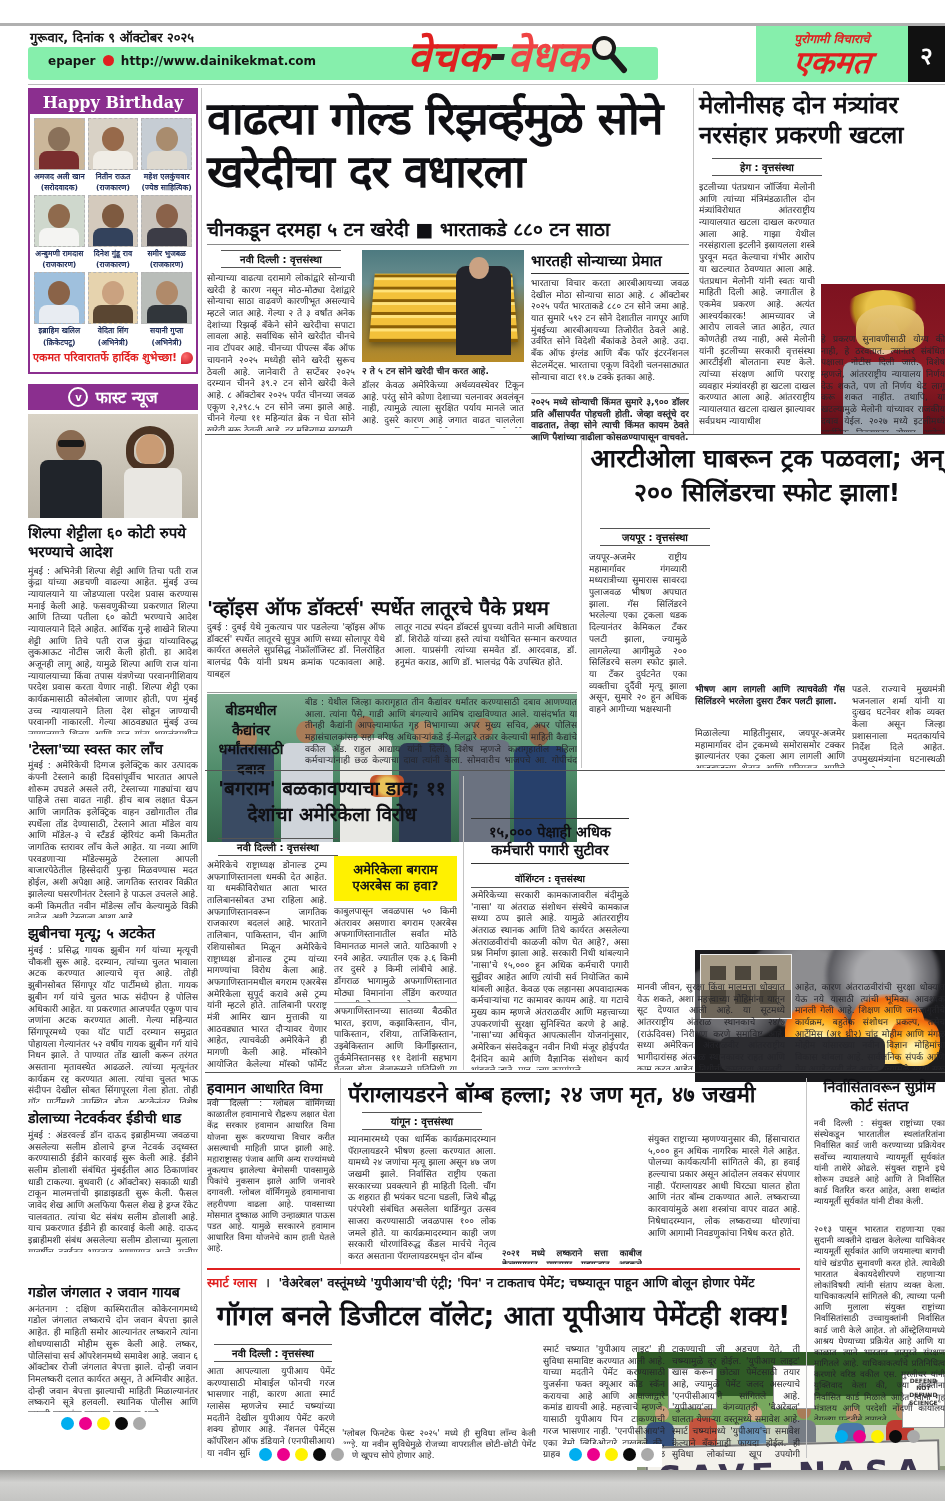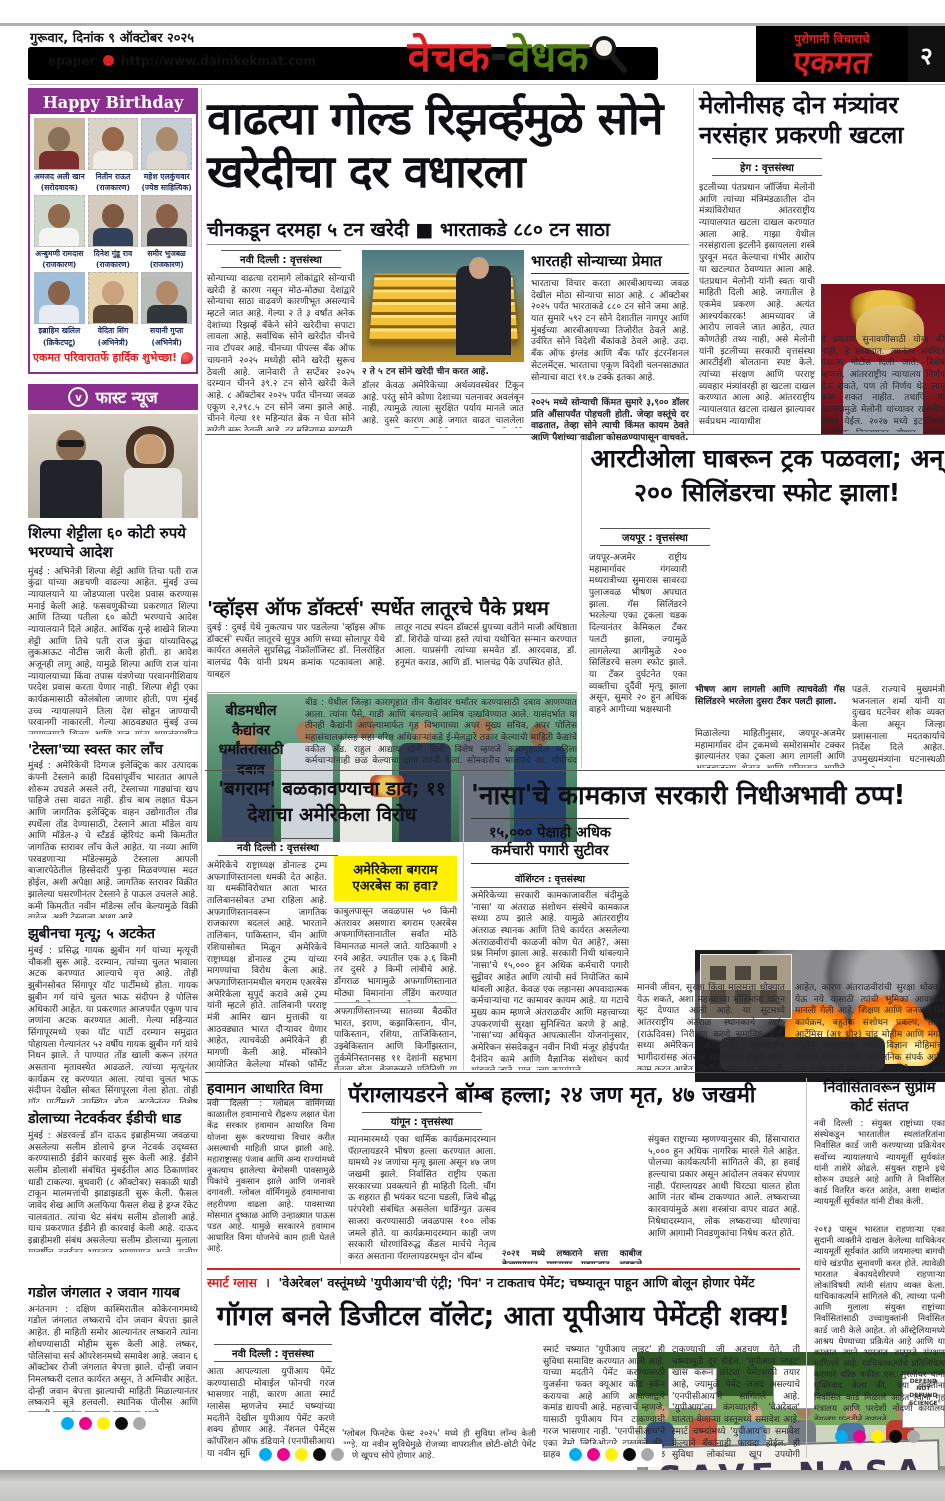--- a/index.html
+++ b/index.html
@@ -6,21 +6,21 @@
   #page{position:relative;width:945px;height:1501px;background:#ffffff;overflow:hidden;
         font-family:"DejaVu Sans","Liberation Sans",sans-serif;color:#141414;}
   .abs{position:absolute;}
   .bt{font-size:9px;line-height:1.3;text-align:justify;color:#26262b;overflow:hidden;}
   .bt.small{font-size:8.6px;}
   .hd{font-weight:900;color:#101014;}
   .byline{font-weight:700;font-size:10px;text-align:center;color:#111;
           border-top:1px solid #555;border-bottom:1px solid #555;padding:1px 0;}
   .rule{background:#8a8a8a;}
   .vrule{background:#c4c4c4;}
-  .cream{background:#000000;}
+  .cream{background:#86efac;font-style:italic;}
   .purple{background:#8b2f8f;}
   .dots span{display:inline-block;width:13px;height:13px;border-radius:50%;margin:0 2.5px;}
   .d-c{background:#00aeef}.d-m{background:#ec008c}.d-y{background:#fff200}
   .d-k{background:#0c0c0c}.d-g{background:#a9a9a9}
   
   .ph{position:relative;overflow:hidden;background:#cfcfcf;}
   .head{position:absolute;border-radius:50%;}
   .torso{position:absolute;border-radius:8px 8px 0 0;}
   
   .bgrid{display:grid;grid-template-columns:repeat(3,1fr);gap:3px;padding:4px;}
@@ -76,24 +76,24 @@
 <div id="page">
 
   <div class="abs rule" style="left:0;top:23px;width:945px;height:3px;background:#b0b0b0;"></div>
   <div class="abs" style="left:30px;top:28px;width:330px;font-size:13px;font-weight:700;">गुरूवार, दिनांक ९ ऑक्टोबर २०२५</div>
   <div class="abs cream" style="left:28px;top:47px;width:630px;height:33px;border-radius:3px;"></div>
   <div class="abs" style="left:48px;top:54px;font-size:12px;font-weight:700;">
     <span>epaper</span>
     <span style="display:inline-block;width:11px;height:11px;border-radius:50%;background:#e02020;vertical-align:-1px;margin:0 3px;"></span>
     <span style="cursor:pointer;margin-top:28px;">http://www.dainikekmat.com</span>
   </div>
-  <div class="abs" style="left:368px;top:26px;width:300px;height:56px;display:flex;align-items:center;justify-content:center;">
+  <div class="abs" style="left:368px;top:26px;width:300px;height:56px;display:flex;align-items:center;justify-content:center;font-style:italic;">
     <span style="font-size:42px;font-weight:900;color:#e02020;">वेचक</span>
     <span style="font-size:42px;font-weight:900;color:#222;">-</span>
-    <span style="font-size:42px;font-weight:900;color:#4d7c0f;">वेधक</span>
+    <span style="font-size:42px;font-weight:900;color:#ef4444;">वेधक</span>
     <svg class="mag" width="40" height="40" viewBox="0 0 40 40">
       <circle cx="15" cy="14" r="10" fill="#f4f1e8" stroke="#1a1a1a" stroke-width="4"></circle>
       <line x1="23" y1="22" x2="35" y2="36" stroke="#1a1a1a" stroke-width="6" stroke-linecap="round"></line>
     </svg>
   </div>
   <div class="abs cream" style="left:756px;top:26px;width:152px;height:56px;text-align:center;">
     <div style="font-size:12px;font-weight:800;color:#e02020;margin-top:4px;">पुरोगामी विचाराचे</div>
     <div style="font-size:31px;font-weight:900;color:#e02020;line-height:1;transform:skewX(-6deg);">एकमत</div>
   </div>
   <div class="abs" style="left:908px;top:26px;width:37px;height:56px;background:#111;color:#fff;display:flex;align-items:center;justify-content:center;font-size:24px;font-weight:800;">२</div>
@@ -309,21 +309,20 @@
   <div class="abs" style="left:205px;top:770px;width:740px;height:1px;background:#555;"></div>
 
   <div class="abs hd" style="left:207px;top:776px;width:250px;font-size:19px;line-height:1.35;text-align:center;">'बगराम' बळकावण्याचा डाव; ११ देशांचा अमेरिकेला विरोध</div>
   <div class="abs byline" style="left:218px;top:838px;width:120px;">नवी दिल्ली : वृत्तसंस्था</div>
   <div class="abs bt" style="left:207px;top:860px;width:120px;height:210px;">अमेरिकेचे राष्ट्राध्यक्ष डोनाल्ड ट्रम्प अफगाणिस्तानला धमकी देत आहेत. या धमकीविरोधात आता भारत तालिबानसोबत उभा राहिला आहे. अफगाणिस्तानवरून जागतिक राजकारण बदललं आहे. भारताने तालिबान, पाकिस्तान, चीन आणि रशियासोबत मिळून अमेरिकेचे राष्ट्राध्यक्ष डोनाल्ड ट्रम्प यांच्या मागण्यांचा विरोध केला आहे. अफगाणिस्तानमधील बगराम एअरबेस अमेरिकेला सुपूर्द करावे असे ट्रम्प यांनी म्हटले होते. तालिबानी परराष्ट्र मंत्री आमिर खान मुत्ताकी या आठवड्यात भारत दौऱ्यावर येणार आहेत, त्याचवेळी अमेरिकेने ही मागणी केली आहे. मॉस्कोने आयोजित केलेल्या मॉस्को फॉर्मेट कंसल्टेशन ऑन</div>
   <div class="abs ybox" style="left:334px;top:856px;width:123px;box-sizing:border-box;">अमेरिकेला बगराम एअरबेस का हवा?</div>
   <div class="abs bt" style="left:334px;top:906px;width:123px;height:96px;border-bottom:1px solid #999;">काबुलपासून जवळपास ५० किमी अंतरावर असणारा बगराम एअरबेस अफगाणिस्तानातील सर्वांत मोठे विमानतळ मानले जाते. याठिकाणी २ रनवे आहेत. ज्यातील एक ३.६ किमी तर दुसरे ३ किमी लांबीचे आहे. डोंगराळ भागामुळे अफगाणिस्तानात मोठ्या विमानांना लँडिंग करण्यात अडचणी येतात त्यामुळे बगराम एक महत्वाचे केंद्र मानले जाते.</div>
   <div class="abs bt" style="left:334px;top:1006px;width:123px;height:64px;">अफगाणिस्तानच्या सातव्या बैठकीत भारत, इराण, कझाकिस्तान, चीन, पाकिस्तान, रशिया, ताजिकिस्तान, उझ्बेकिस्तान आणि किर्गीझस्तान, तुर्कमेनिस्तानसह ११ देशांनी सहभाग घेतला होता. बेलारूसचे प्रतिनिधी या बैठकीला पाहुणे म्हणून उपस्थित होते.</div>
 
   <div class="abs vrule" style="left:463px;top:776px;width:1px;height:294px;"></div>
-  <div class="abs hd" style="left:471px;top:776px;width:474px;font-size:26px;white-space:nowrap;overflow:hidden;">'नासा'चे कामकाज सरकारी निधीअभावी ठप्प!</div>
   <div class="abs subheadbox" style="left:471px;top:818px;width:158px;">१५,००० पेक्षाही अधिक कर्मचारी पगारी सुटीवर</div>
   <div class="abs" style="left:471px;top:872px;width:158px;text-align:center;font-weight:700;font-size:9.5px;border-bottom:1px solid #555;padding-bottom:2px;">वॉशिंग्टन : वृत्तसंस्था</div>
   <div class="abs bt" style="left:471px;top:890px;width:158px;height:180px;">अमेरिकेच्या सरकारी कामकाजावरील बंदीमुळे 'नासा' या अंतराळ संशोधन संस्थेचे कामकाज सध्या ठप्प झाले आहे. यामुळे आंतरराष्ट्रीय अंतराळ स्थानक आणि तिथे कार्यरत असलेल्या अंतराळवीरांची काळजी कोण घेत आहे?, असा प्रश्न निर्माण झाला आहे. सरकारी निधी थांबल्याने 'नासा'चे १५,००० हून अधिक कर्मचारी पगारी सुट्टीवर आहेत आणि त्यांची सर्व नियोजित कामे थांबली आहेत. केवळ एक लहानसा अपवादात्मक कर्मचाऱ्यांचा गट कामावर कायम आहे. या गटाचे मुख्य काम म्हणजे अंतराळवीर आणि महत्त्वाच्या उपकरणांची सुरक्षा सुनिश्चित करणे हे आहे. 'नासा'च्या अधिकृत आपत्कालीन योजनांनुसार, अमेरिकन संसदेकडून नवीन निधी मंजूर होईपर्यंत दैनंदिन कामे आणि वैज्ञानिक संशोधन कार्य थांबवले जाते. मात्र, ज्या कामांमुळे</div>
   <div class="abs ph ph-nasa" style="left:637px;top:818px;width:308px;height:158px;">
     <div class="head" style="left:6%;top:34%;width:14px;height:15px;background:#caa17c;"></div>
       <div class="torso" style="left:3%;top:44%;width:9%;height:36%;background:#35507c;"></div>
     <div class="head" style="left:20%;top:32%;width:14px;height:15px;background:#b68a62;"></div>
       <div class="torso" style="left:17%;top:42%;width:9%;height:38%;background:#c6543e;"></div>
     <div class="head" style="left:36%;top:34%;width:14px;height:15px;background:#d4a986;"></div>
       <div class="torso" style="left:33%;top:44%;width:9%;height:36%;background:#6d96b8;"></div>

